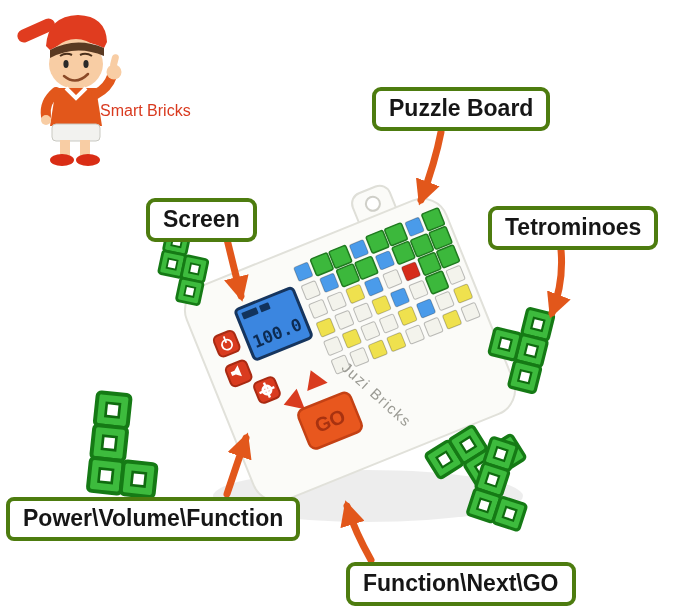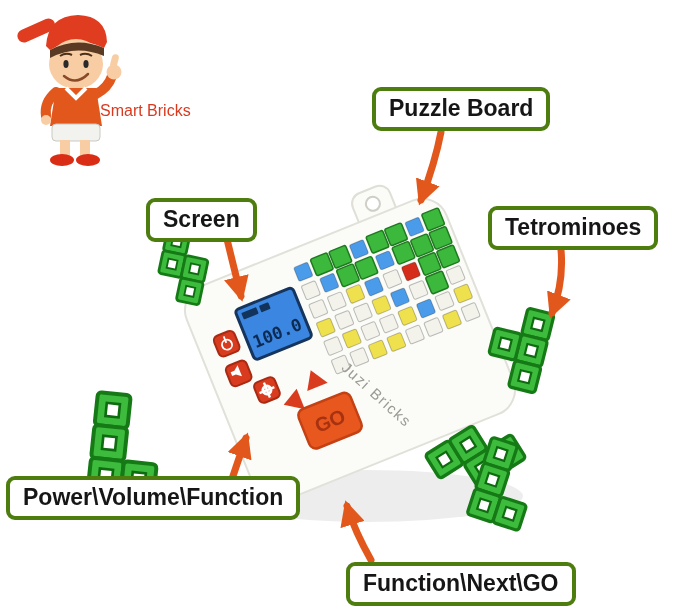--- a/index.html
+++ b/index.html
@@ -194,15 +194,15 @@
       <ellipse cx="48" cy="158" rx="12" ry="6" fill="#d92d15"></ellipse>
       <ellipse cx="74" cy="158" rx="12" ry="6" fill="#d92d15"></ellipse>
     </g>
   </svg>
 
   <div class="brand">Smart Bricks</div>
 
   <div class="callout" style="left:372px;top:87px;">Puzzle Board</div>
   <div class="callout" style="left:146px;top:172px;margin-top:26px;">Screen</div>
   <div class="callout" style="left:488px;top:206px;">Tetrominoes</div>
-  <div class="callout" style="left:6px;top:476px;">Power\Volume\Function</div>
+  <div class="callout" style="left:6px;top:497px;border-radius:8px;">Power\Volume\Function</div>
   <div class="callout" style="left:346px;top:562px;">Function\Next\GO</div>
 </div>
 
 </body></html>

